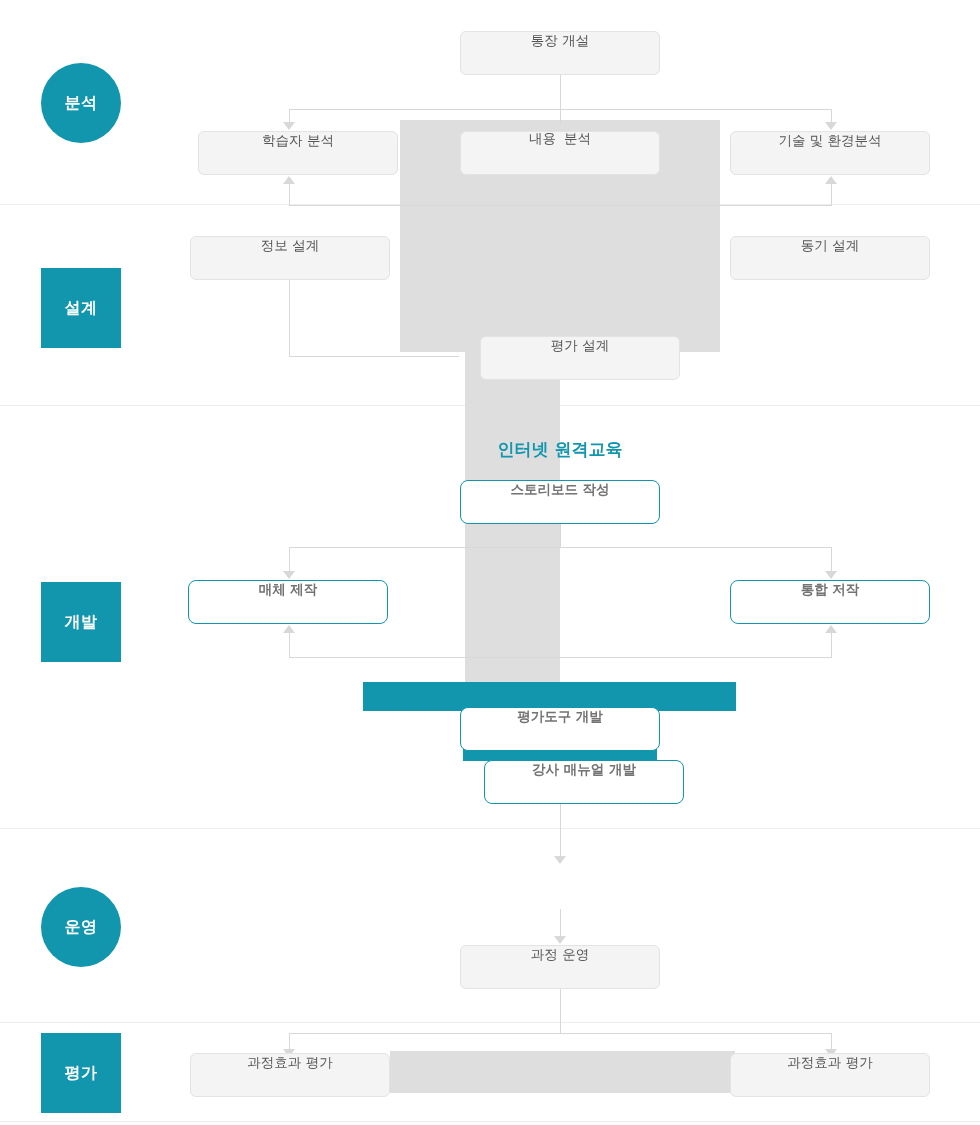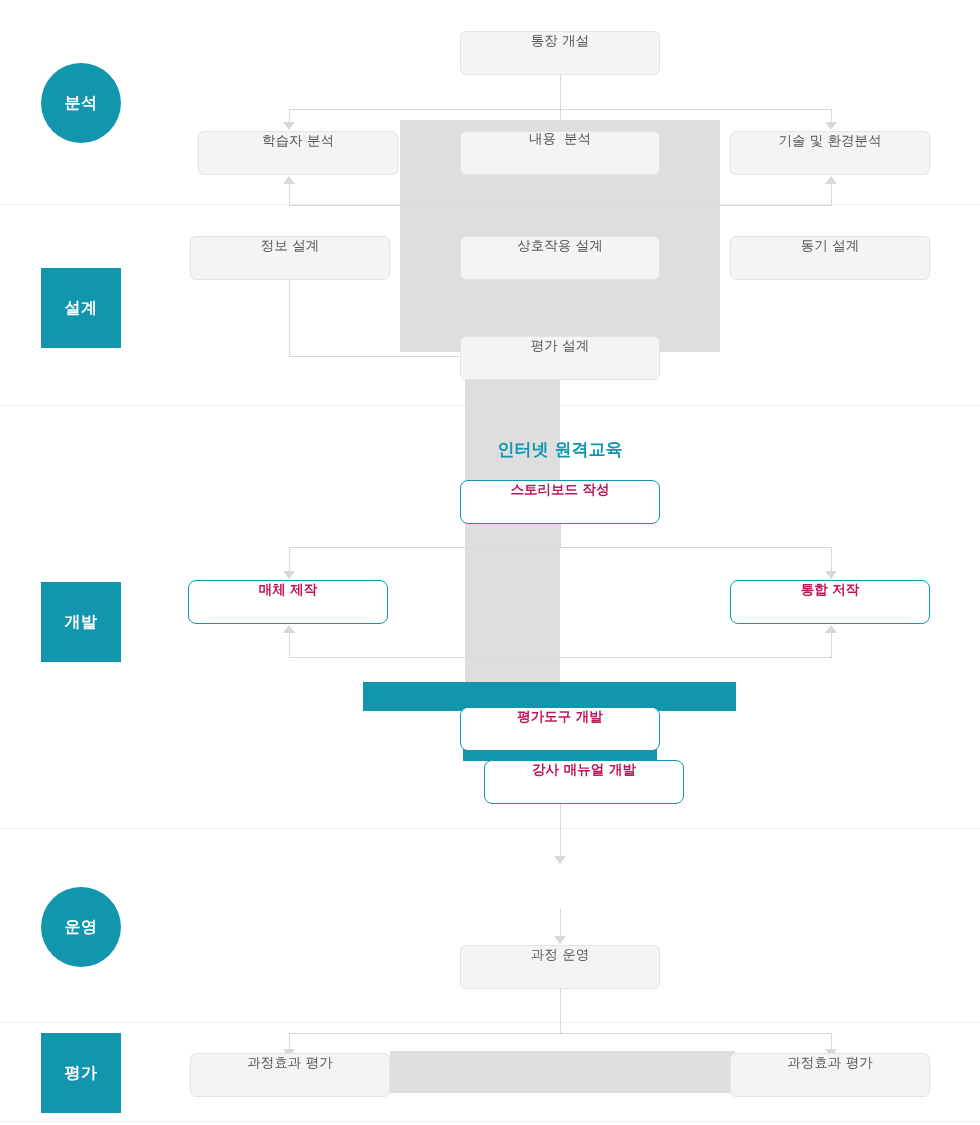--- a/index.html
+++ b/index.html
@@ -51,21 +51,21 @@
     line-height:1.2;
   }
   .node.grey{
     background:#f4f4f4;
     border:1px solid #e3e3e3;
     color:#555555;
   }
   .node.teal{
     background:#ffffff;
     border:1px solid #1296ae;
-    color:#be185d;
+    color:#737373;
     font-weight:bold;
     border-radius:8px;
   }
 
   
   .ln{position:absolute;background:#d8d8d8;}
   .ln.v{width:1px;}
   .ln.h{height:1px;}
   .arrow{
     position:absolute;
@@ -138,31 +138,28 @@
   <div class="ln v" style="left:831px;top:184px;height:22px;"></div>
   <div class="ln h" style="left:289px;top:205px;width:542px;"></div>
 
   <div class="badge" style="left:41px;top:268px;width:80px;height:80px;">
     <span>설계</span>
   </div>
 
   <div class="node grey" style="left:190px;top:236px;width:200px;height:44px;">
     <span>정보 설계</span>
   </div>
-  <div class="node grey" style="left:460px;top:236px;width:200px;height:44px;">
-    <span>상호작용 설계</span>
-  </div>
   <div class="node grey" style="left:730px;top:236px;width:200px;height:44px;">
     <span>동기 설계</span>
   </div>
 
   <div class="ln v" style="left:289px;top:280px;height:76px;"></div>
   <div class="ln h" style="left:289px;top:356px;width:170px;"></div>
 
-  <div class="node grey" style="left:460px;top:336px;width:200px;height:44px;">
+  <div class="node grey" style="left:480px;top:336px;width:200px;height:44px;">
     <span>평가 설계</span>
   </div>
 
   <div class="highlight-label" style="left:460px;top:438px;width:200px;">인터넷 원격교육</div>
 
   <div class="node teal" style="left:460px;top:480px;width:200px;height:44px;">
     <span>스토리보드 작성</span>
   </div>
 
   <div class="badge" style="left:41px;top:582px;width:80px;height:80px;">

